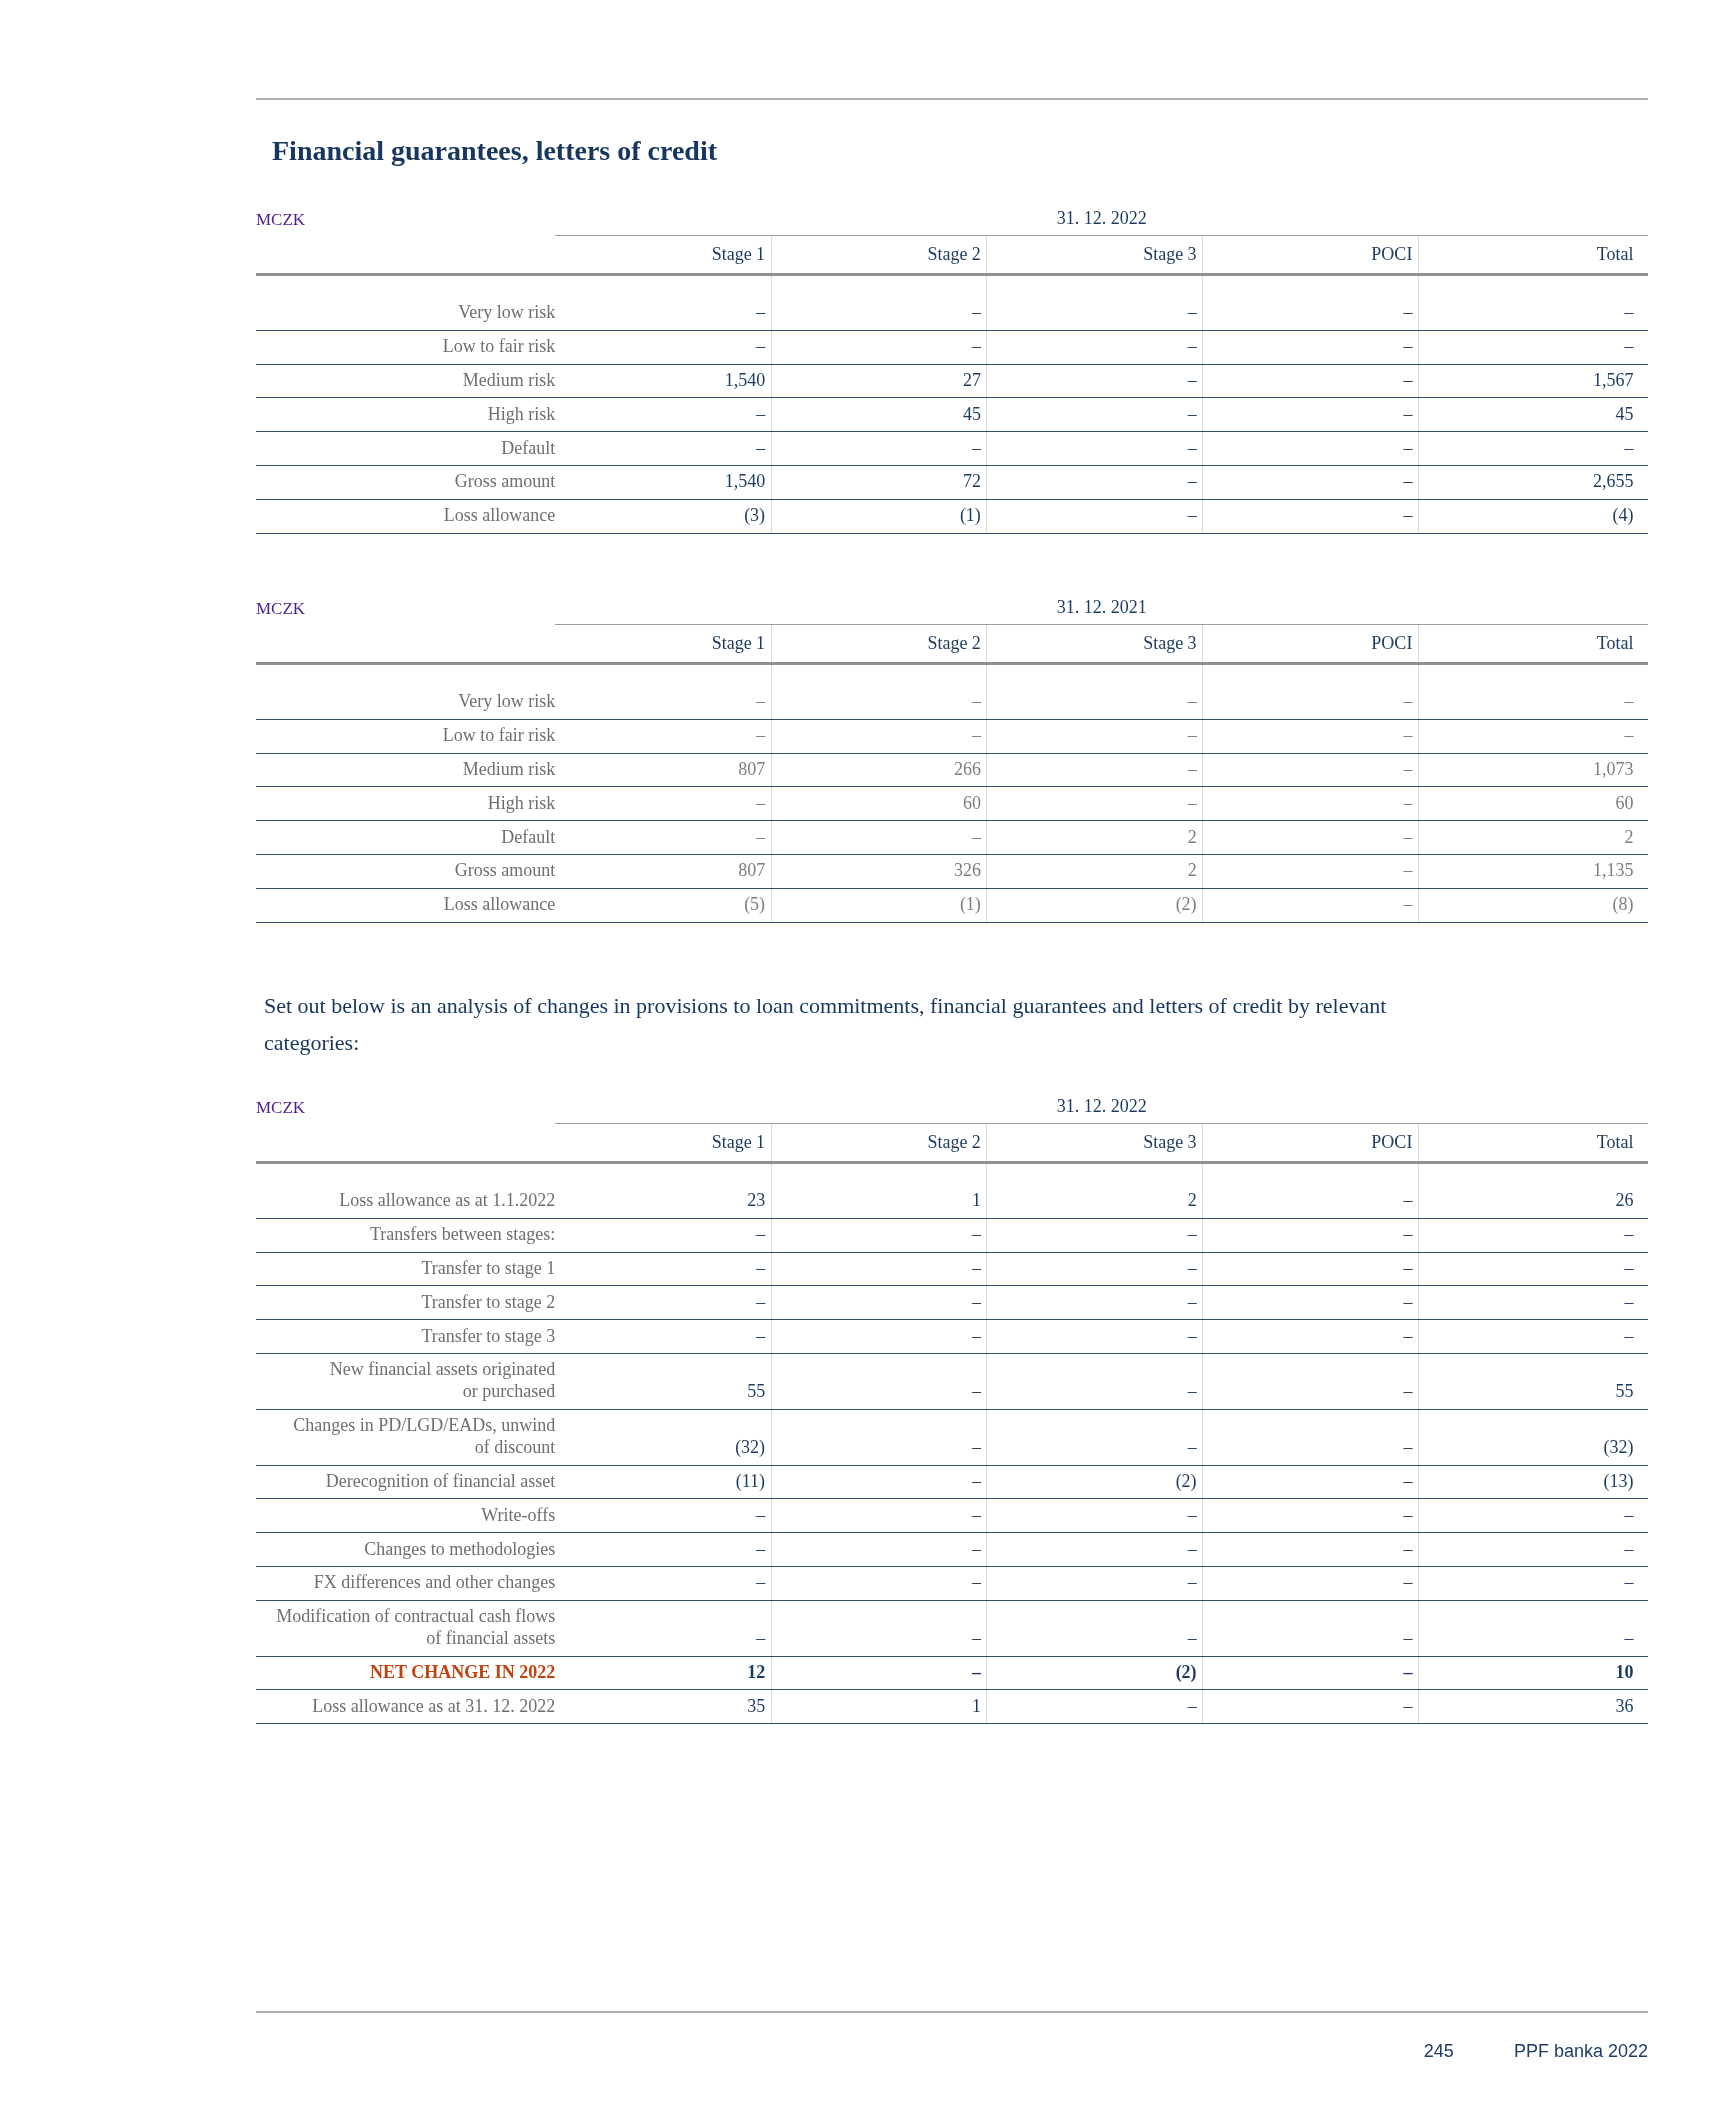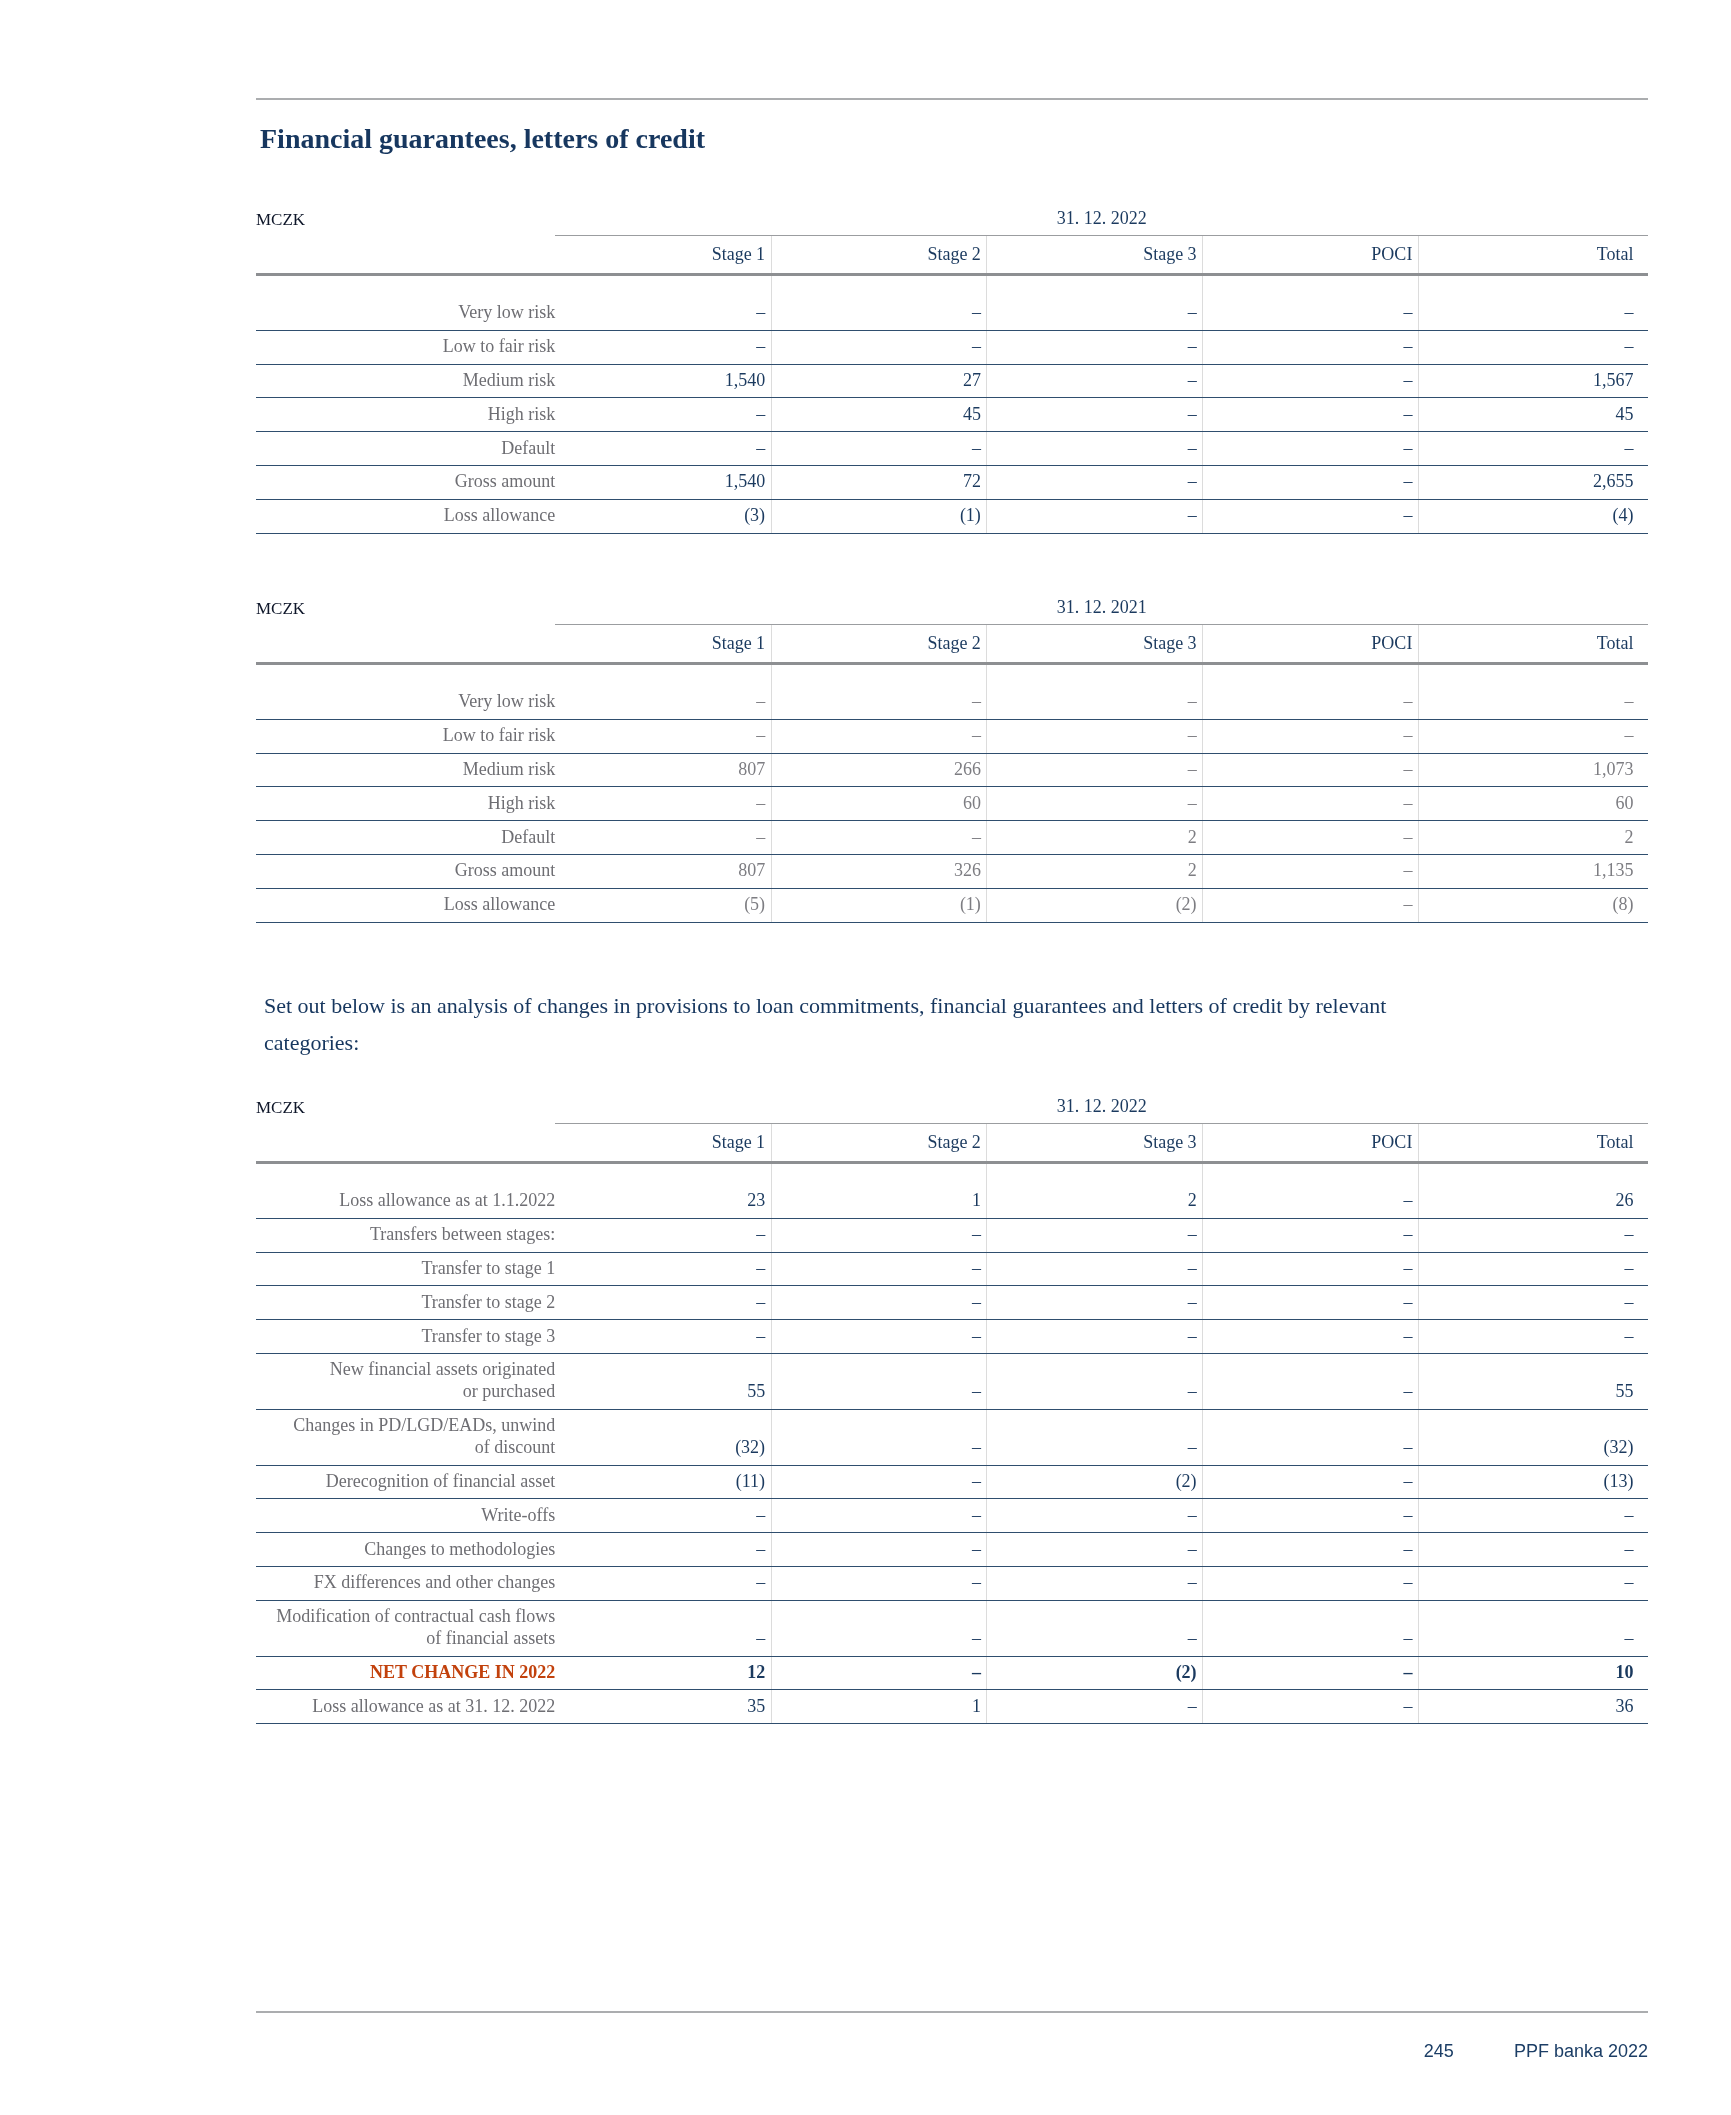--- a/index.html
+++ b/index.html
@@ -10,21 +10,21 @@
     font-family:"Liberation Serif","DejaVu Serif",serif;
     overflow:hidden;
   }
   .top-rule, .footer-rule {
     position:absolute; left:256px; width:1392px; height:1.8px;
     background:#abadaf;
   }
   .top-rule { top:98px; }
   .footer-rule { top:2011px; }
   .doc-title {
-    position:absolute; left:256px; top:119px; margin:4px;
+    position:absolute; left:256px; top:119px; margin:16px;
     font-size:28px; font-weight:bold; color:#17375f;
   }
   .tbl { position:absolute; left:256px; width:1392px; }
   #table-0 { top:208px; }
   #table-1 { top:597px; }
   #table-2 { top:1096px; }
   .intro {
     position:absolute; left:256px; top:979px; margin:8px;
     width:1144px; font-size:22px; line-height:37px; color:#17375f;
   }
@@ -32,21 +32,21 @@
     position:absolute; left:256px; top:2041px; width:1392px;
     display:flex; justify-content:flex-end; align-items:baseline; gap:60px;
     font-family:"Liberation Sans","DejaVu Sans",sans-serif;
     font-size:18px; color:#1c3e66;text-align:right;
   }
   table.data-table { width:100%; border-collapse:collapse; table-layout:fixed; }
   .c-label { width:21.5%; }
   .c-num   { width:15.5%; }
   .c-total { width:16.5%; }
   .unit-cell {
-    text-align:left; color:#0f172a; font-size:17px;
+    text-align:left; color:#4c1d95; font-size:17px;
     padding:0 0 6.3px 0; vertical-align:bottom;
   }
   .date-cell {
     text-align:center; color:#1b3a5f; font-size:18px;
     padding:0 0 6.3px 0; vertical-align:bottom;
     border-bottom:1.8px solid #9b9da0;
   }
   .head-row2 td, .head-row2 th {
     font-weight:normal; text-align:right; color:#1b3a5f; font-size:18px;
     padding:8.1px 5.4px 8.1px 0; border-bottom:3.6px solid #8d8f92;

